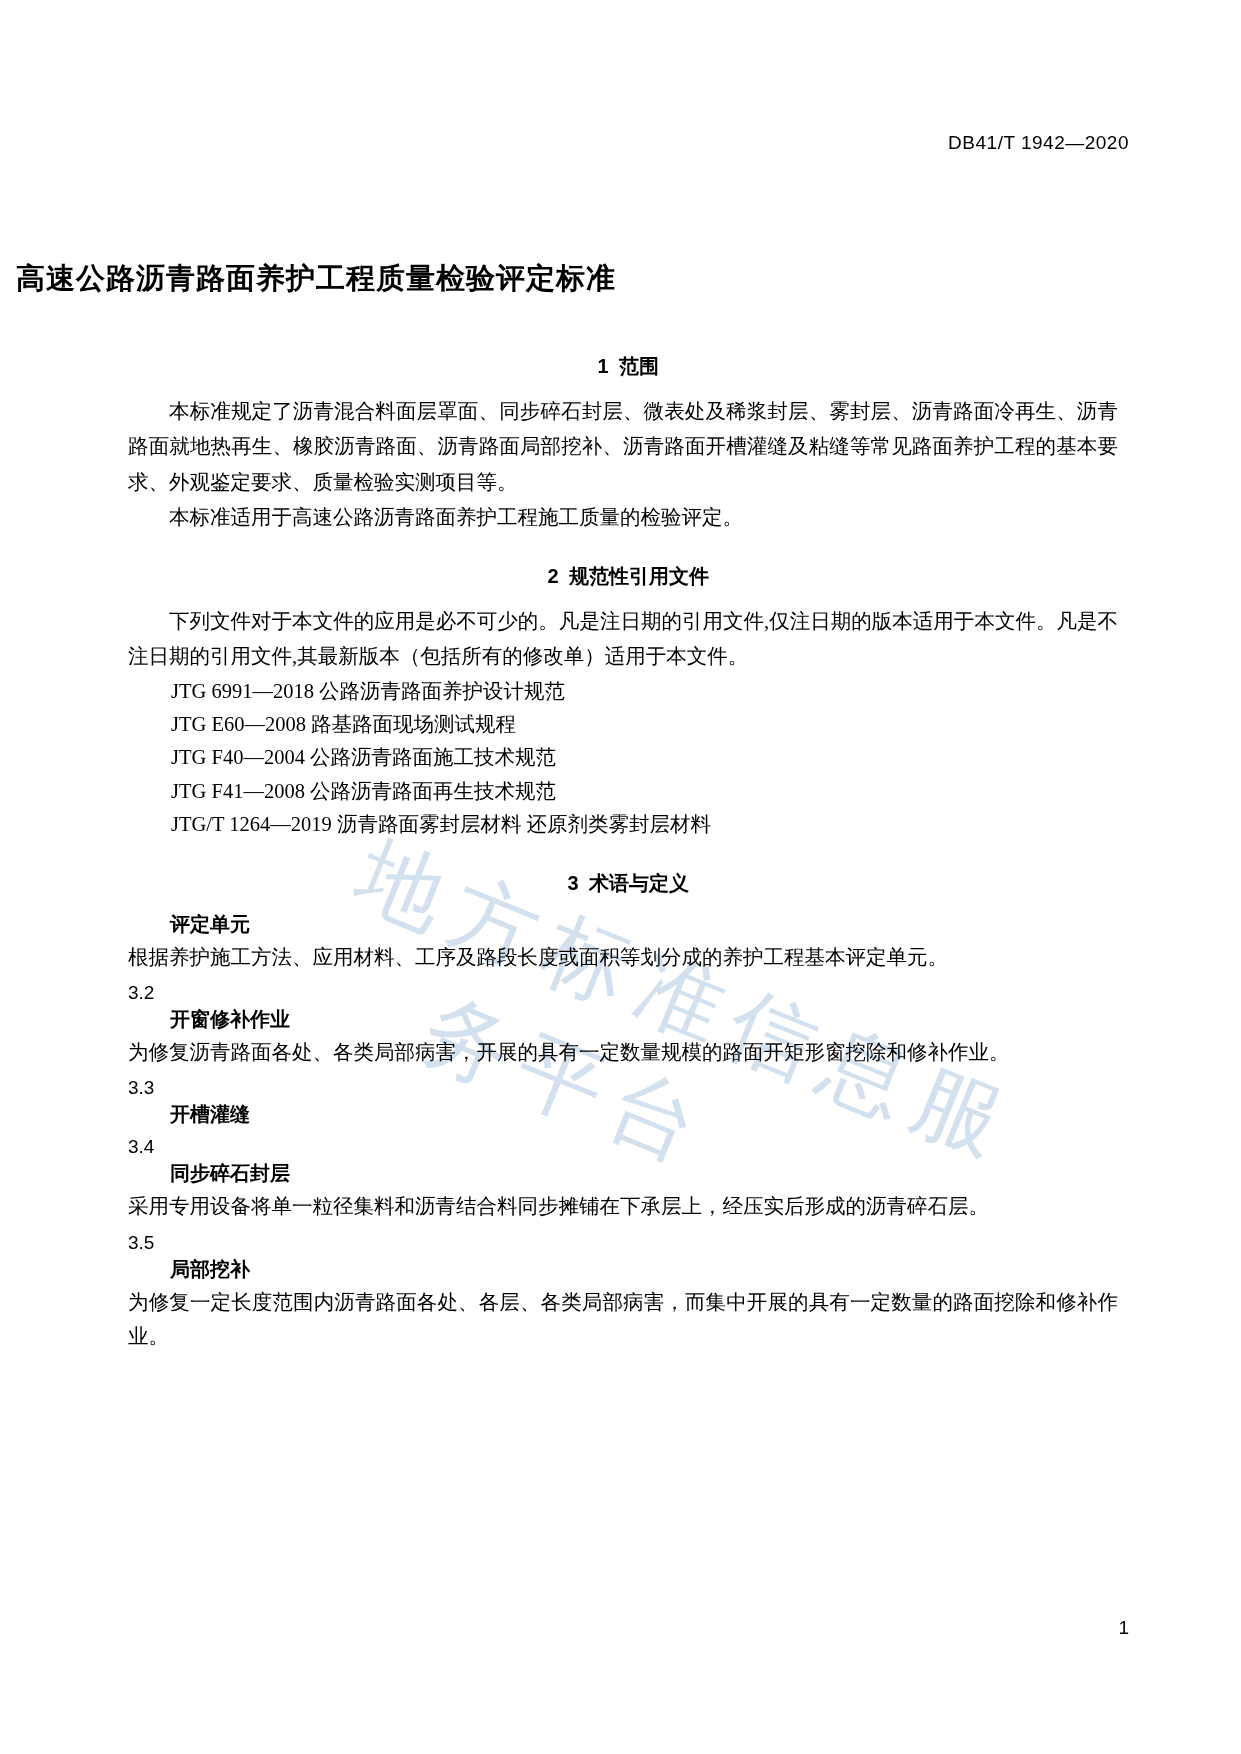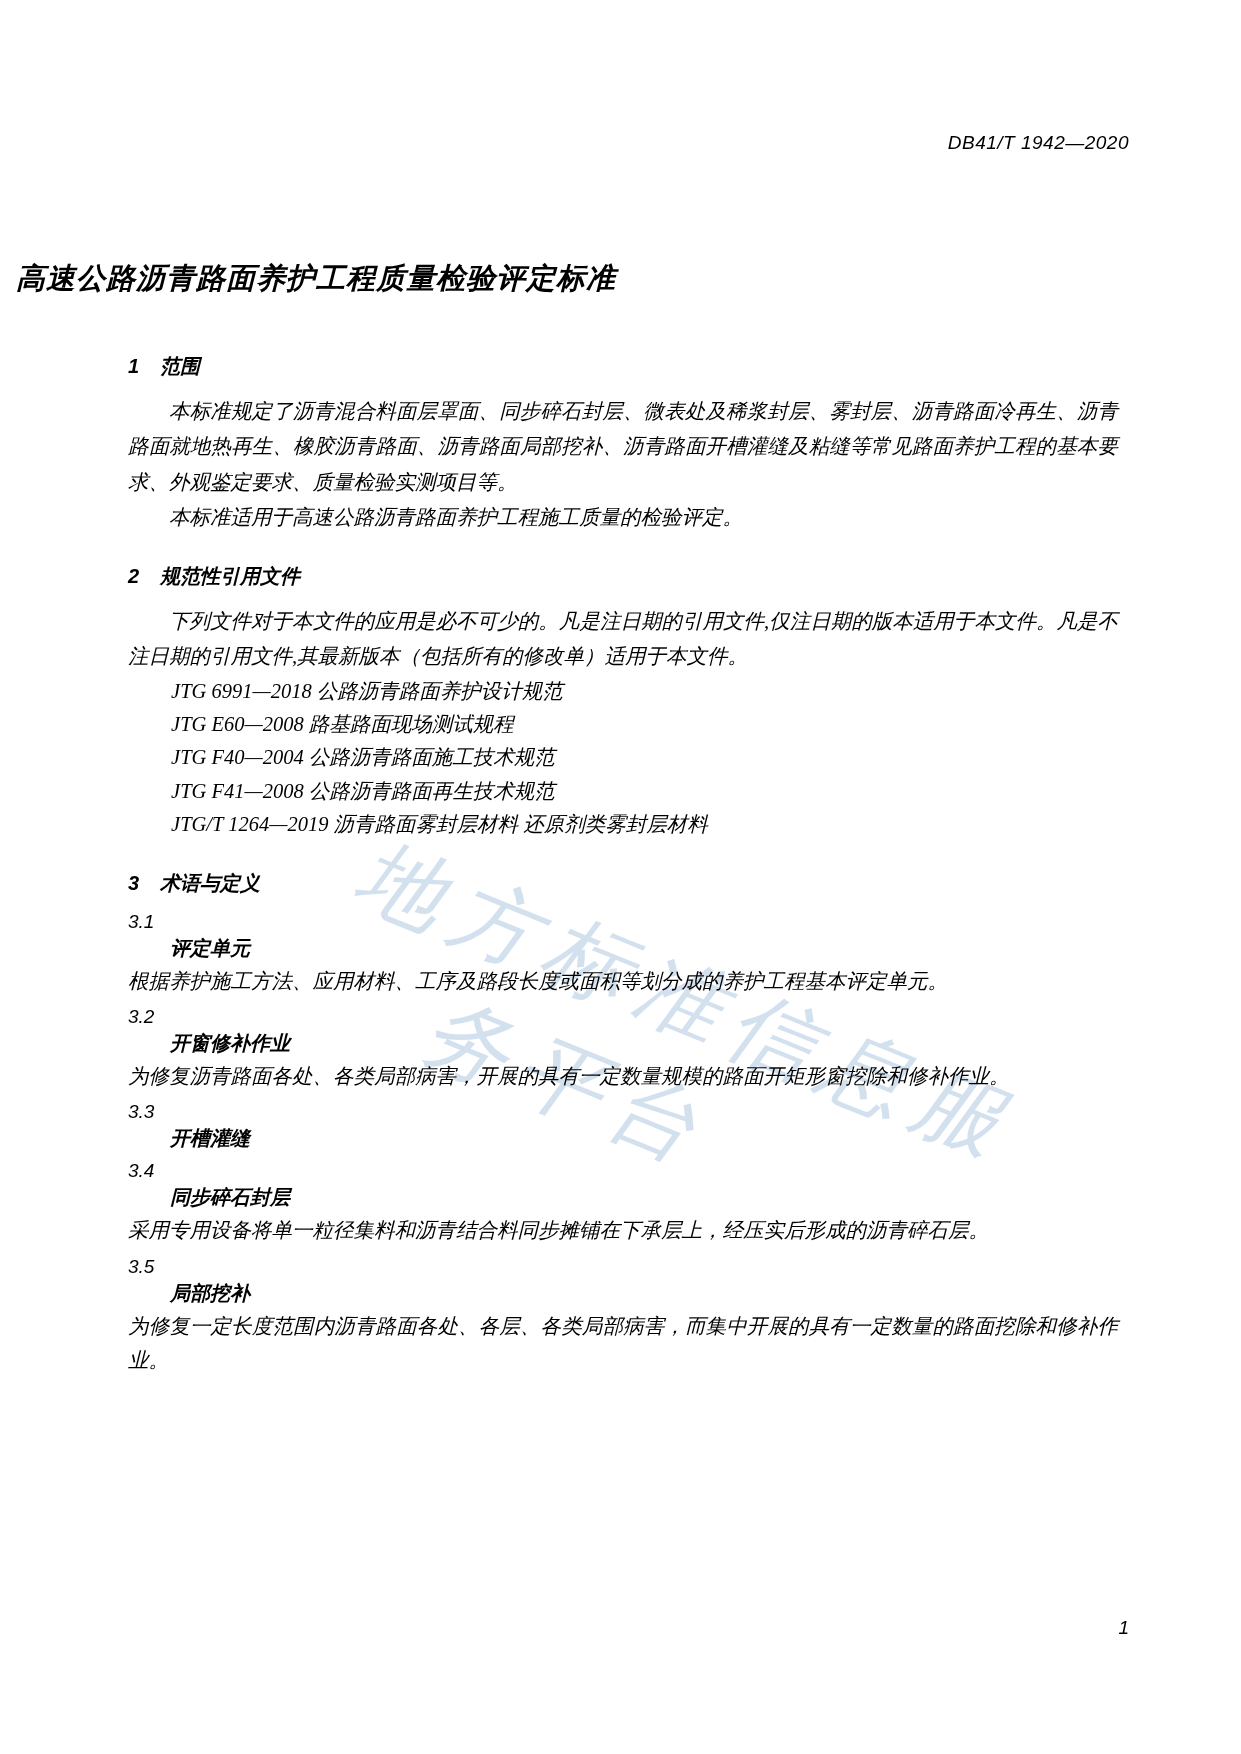--- a/index.html
+++ b/index.html
@@ -8,21 +8,20 @@
     background: #ffffff;
   }
   .page {
     position: relative;
     width: 1241px;
     height: 1754px;
     background: #ffffff;
     font-family: "Liberation Serif", serif;
     color: #000000;
     overflow: hidden;
-    font-style: italic;
   }
   .header-code {
     position: absolute;
     top: 132px;
     right: 112px;
     font-family: "Liberation Sans", sans-serif;
     font-size: 19px;
     letter-spacing: 0.5px;
     white-space: nowrap;
   }
@@ -42,20 +41,21 @@
     top: 325px;
     left: 128px;
     width: 990px;
   }
   .sec-head {
     font-family: "Liberation Sans", sans-serif;
     font-weight: bold;
     font-size: 20px;
     margin-top: 28px;
     margin-bottom: 14px;
+    text-align: center;
   }
   .sec-head .num {
     display: inline-block;
     min-width: 32px;
   }
   .para {
     font-size: 20.5px;
     line-height: 1.72;
     text-align: justify;
     text-justify: inter-ideograph;
@@ -145,21 +145,20 @@
     <p class="ref-line">JTG 6991—2018  公路沥青路面养护设计规范</p>
     <p class="ref-line">JTG E60—2008  路基路面现场测试规程</p>
     <p class="ref-line">JTG F40—2004  公路沥青路面施工技术规范</p>
     <p class="ref-line">JTG F41—2008  公路沥青路面再生技术规范</p>
     <p class="ref-line">JTG/T 1264—2019   沥青路面雾封层材料 还原剂类雾封层材料</p>
 
     <div class="sec-head">
       <span class="num">3</span><span>术语与定义</span>
     </div>
 
-    <div class="term-num">3.1</div>
     <div class="term-name">评定单元</div>
     <p class="term-def">根据养护施工方法、应用材料、工序及路段长度或面积等划分成的养护工程基本评定单元。</p>
 
     <div class="term-num">3.2</div>
     <div class="term-name">开窗修补作业</div>
     <p class="term-def">为修复沥青路面各处、各类局部病害，开展的具有一定数量规模的路面开矩形窗挖除和修补作业。</p>
 
     <div class="term-num">3.3</div>
     <div class="term-name">开槽灌缝</div>
 

